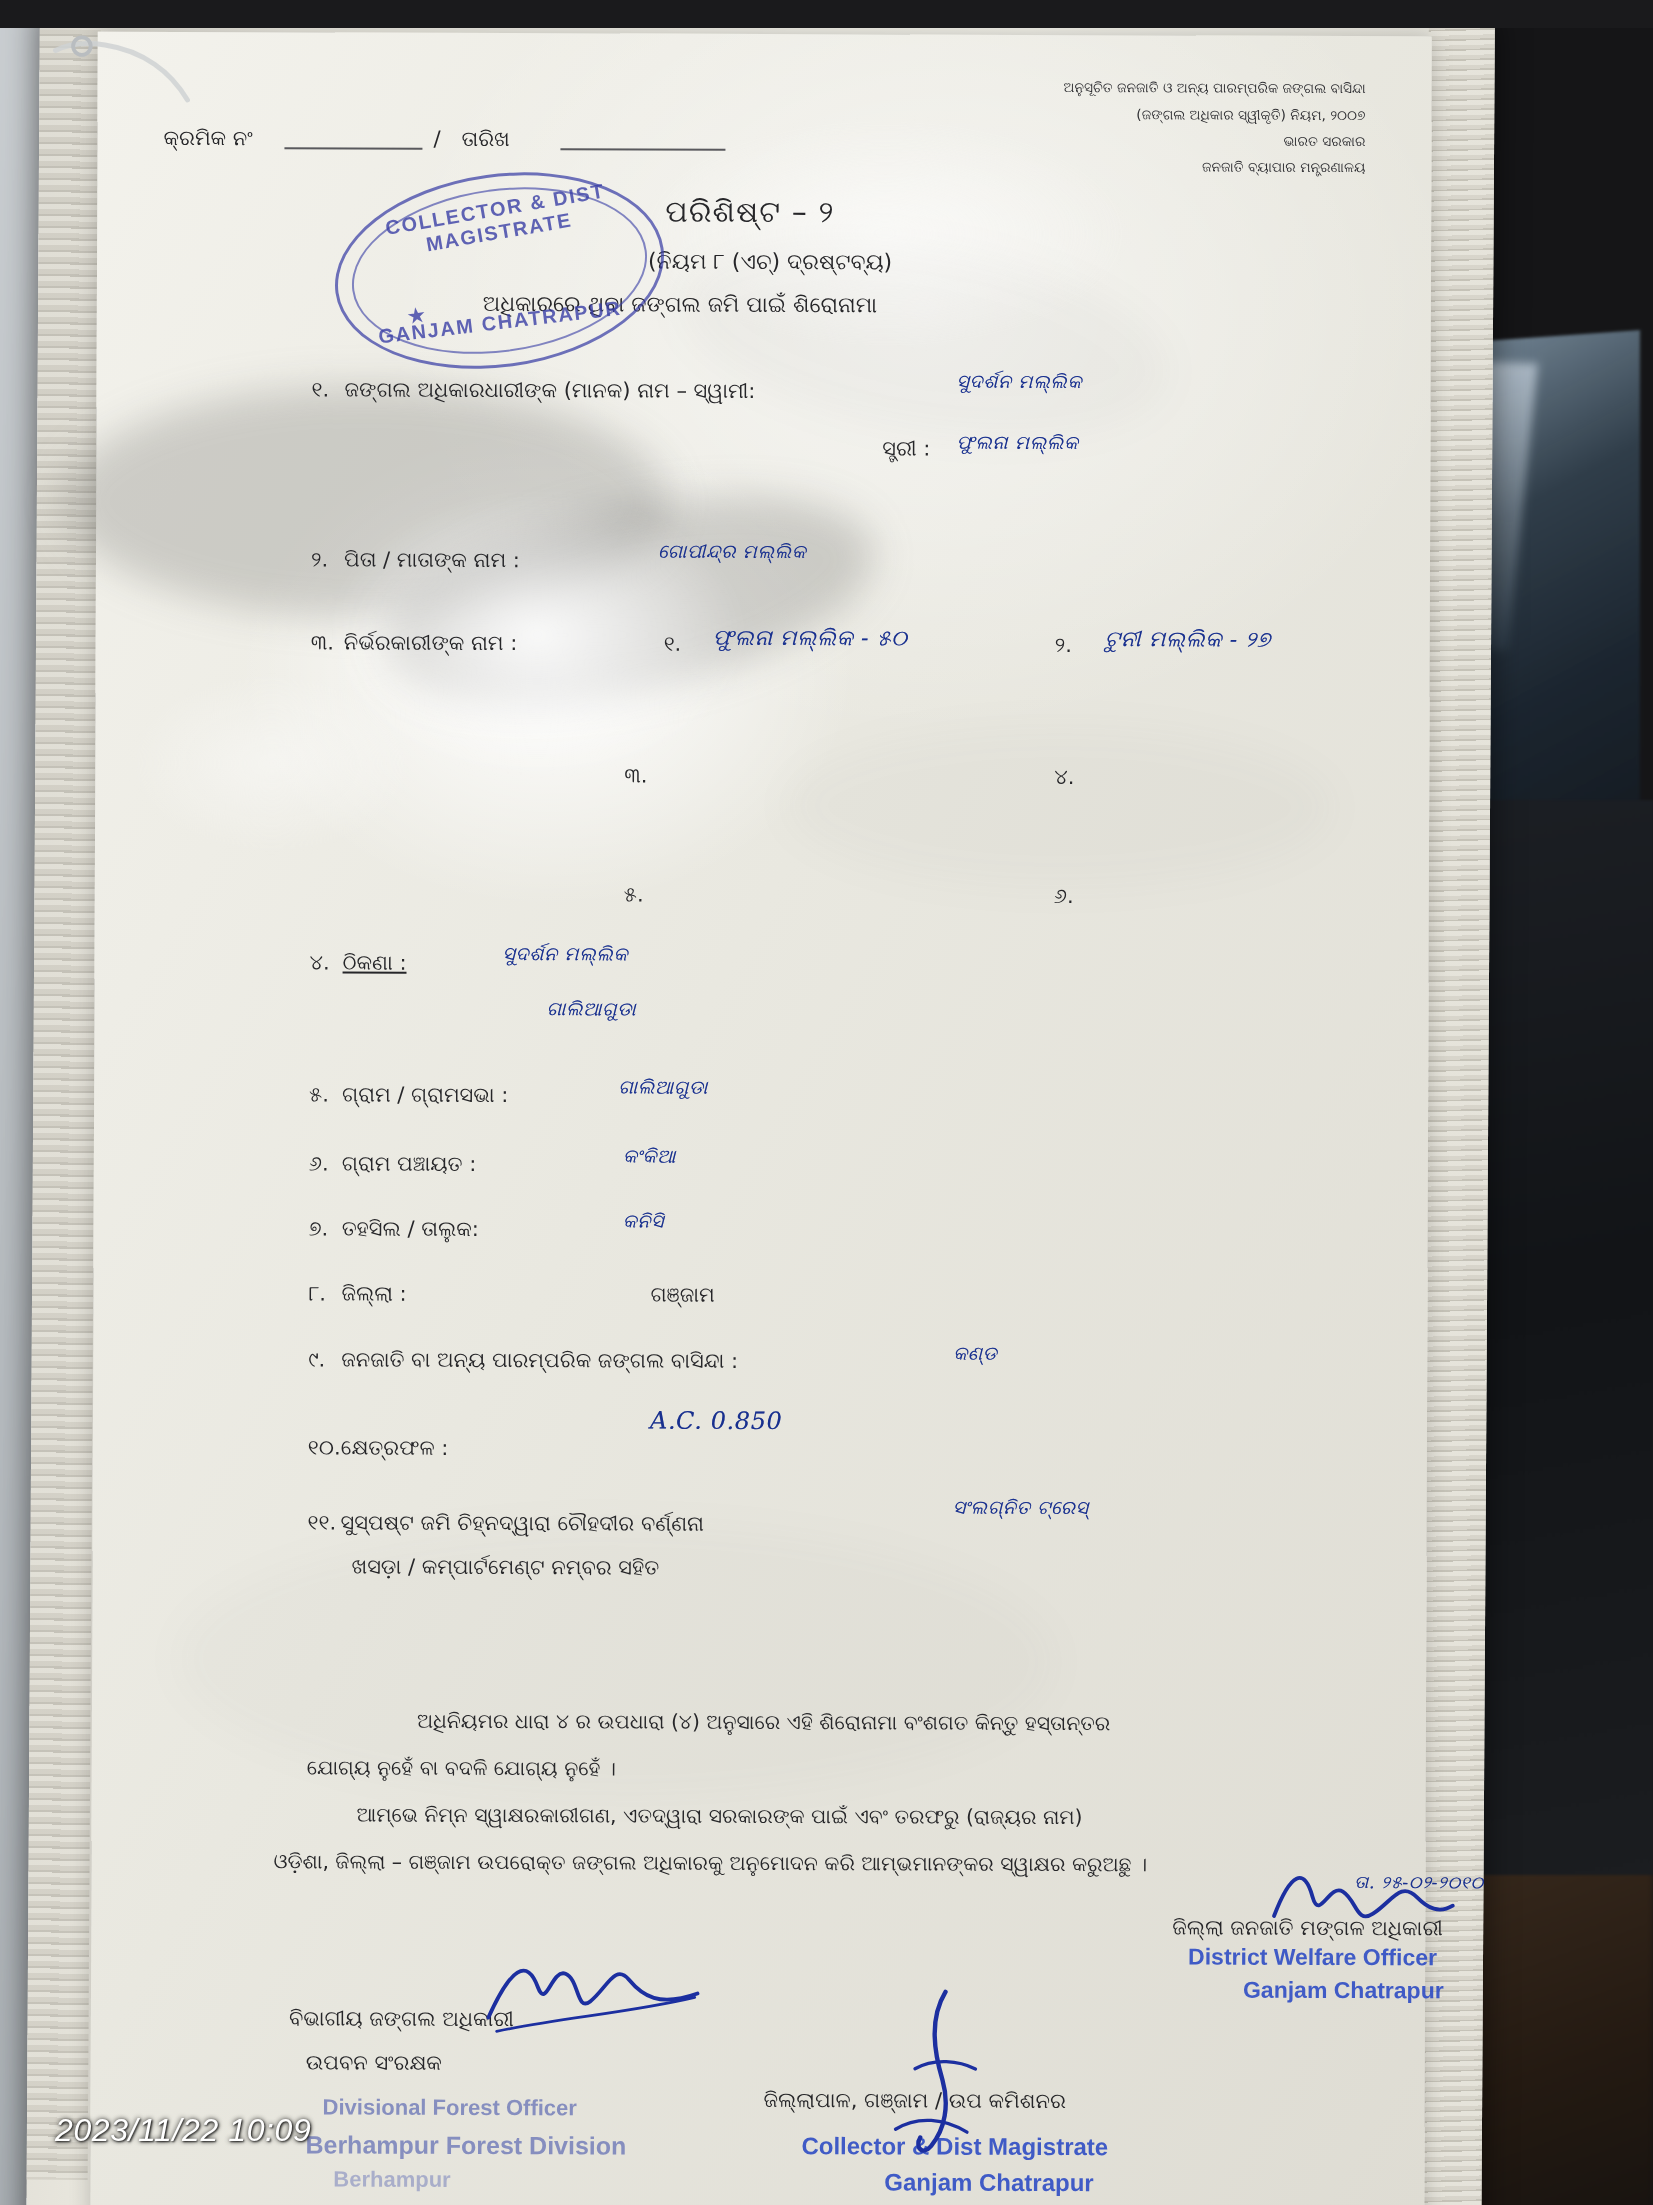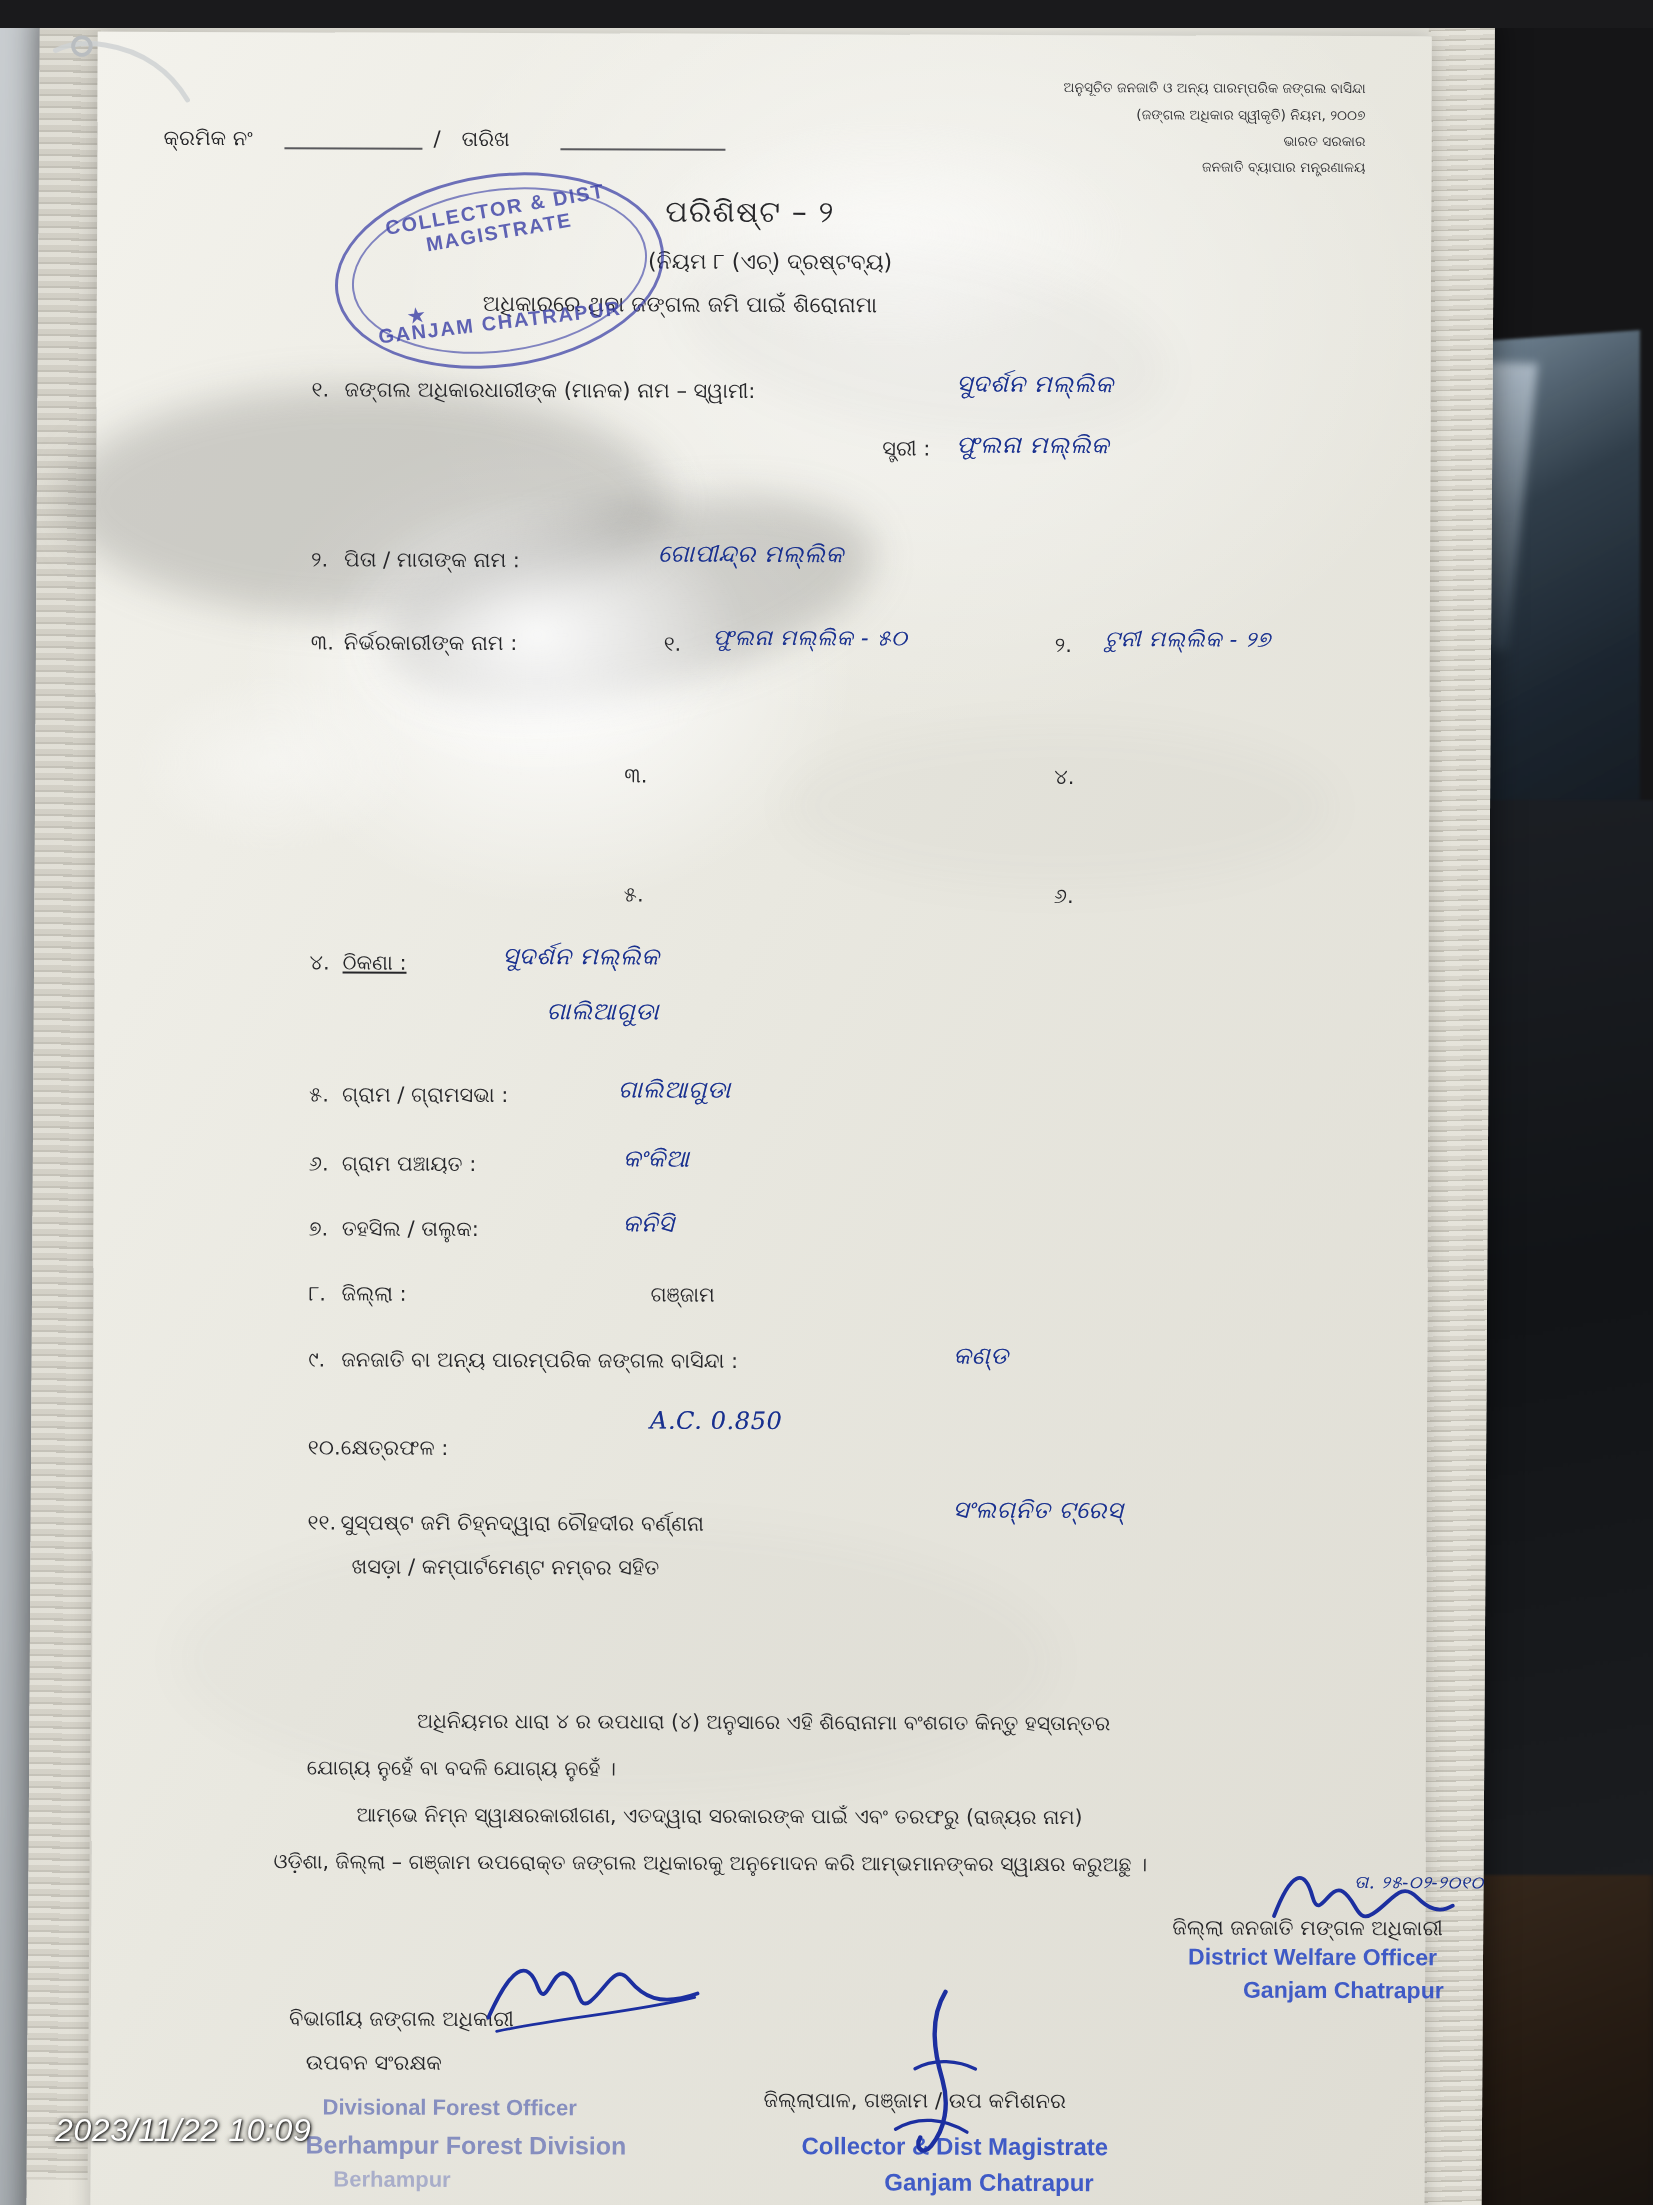--- a/index.html
+++ b/index.html
@@ -147,21 +147,21 @@
   .hw {
     position: absolute;
     white-space: nowrap;
     color: #18308f;
     font-family: "DejaVu Serif", serif;
     font-style: italic;
     font-size: 22px;
     letter-spacing: 0.6px;
     text-shadow: 0 0 0.6px rgba(20,40,140,.4);
   }
-  .hw-lg { font-size: 24px; }
+  .hw-lg { font-size: 19px; }
 
   
   .rule {
     position: absolute;
     height: 1.7px;
     background: #33333a;
     opacity: .8;
   }
 
   

